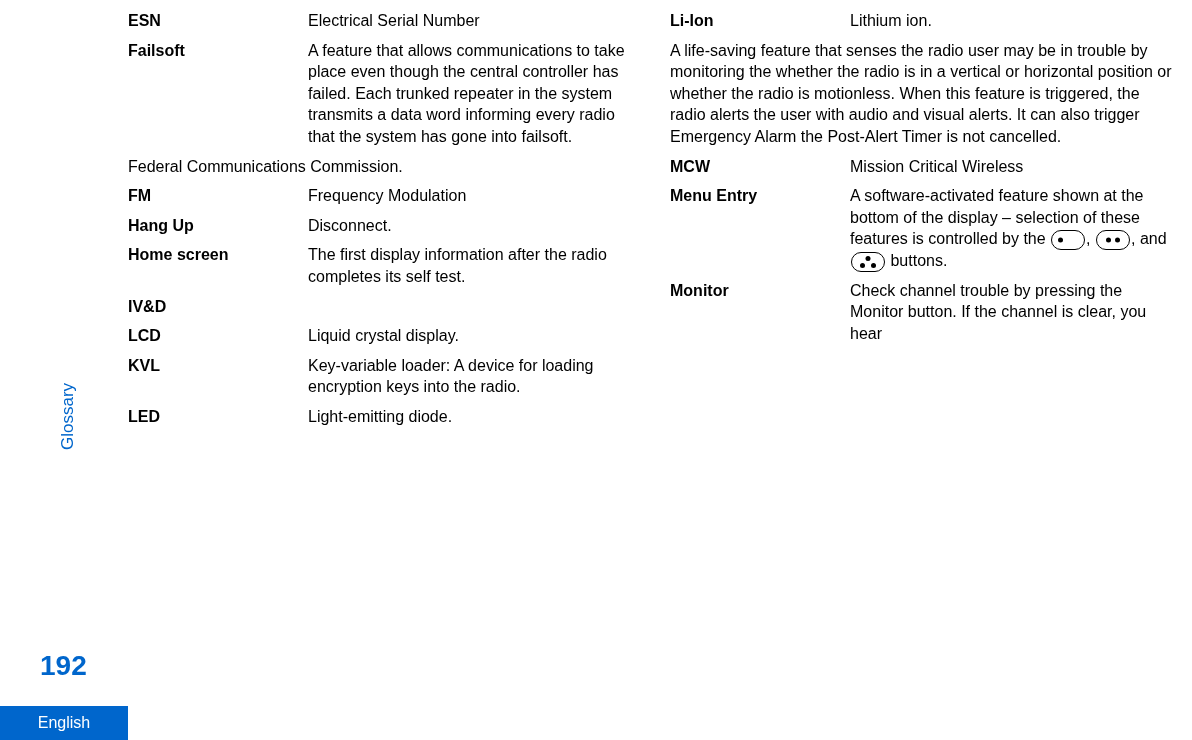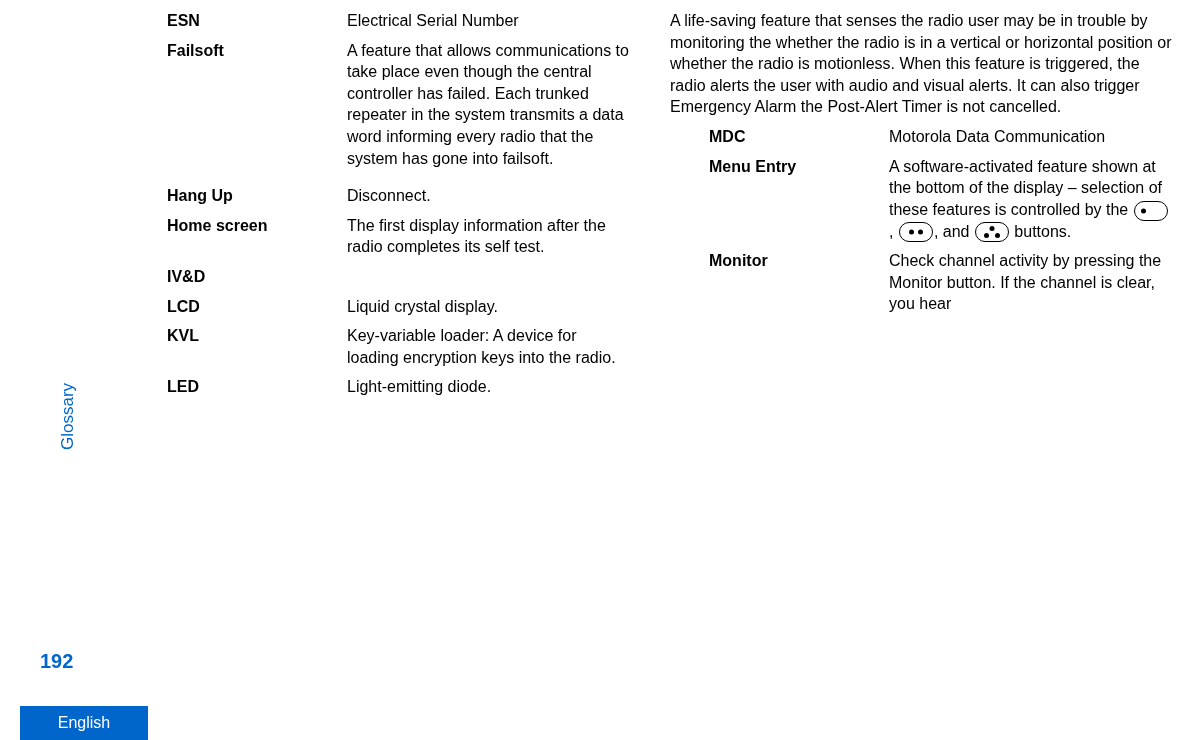--- a/index.html
+++ b/index.html
@@ -34,21 +34,21 @@
       transform: rotate(-90deg);
       transform-origin: left top;
       color: #0066cc;
       font-size: 17px;
     }
     .page-number {
       position: absolute;
       left: 40px;
       top: 640px;
       color: #0066cc;
-      font-size: 20px;
+      font-size: 28px;
       font-weight: bold;
     }
     .content {
       flex: 1;
       display: flex;
       gap: 40px;
       padding-right: 20px;
     }
     .col {
       flex: 1;
@@ -56,21 +56,20 @@
     .entry {
       display: flex;
       margin-bottom: 8px;
       line-height: 1.35;
     }
     .term {
       font-weight: bold;
       width: 180px;
       flex-shrink: 0;
       padding-right: 10px;
-      margin-left: 39px;
     }
     .def {
       flex: 1;
     }
     .icon-box {
       display: inline-block;
       width: 34px;
       height: 20px;
       border: 1.5px solid #000;
       border-radius: 10px;
@@ -124,21 +123,20 @@
     .footer {
       position: absolute;
       left: 0;
       bottom: 0;
       width: 128px;
       background: #0066cc;
       color: #fff;
       text-align: center;
       padding: 8px 0;
       font-size: 16px;
-      margin-left: 20px;
     }
   </style>
 </head>
 <body>
 
 <div class="page">
   <div class="sidebar">
     <div class="glossary-label">Glossary</div>
     <div class="page-number">192</div>
   </div>
@@ -147,20 +145,25 @@
     <div class="col">
       <div class="entry">
         <div class="term">ESN</div>
         <div class="def">Electrical Serial Number</div>
       </div>
       <div class="entry">
         <div class="term">Failsoft</div>
         <div class="def">A feature that allows communications to take place even though the central controller has failed. Each trunked repeater in the system transmits a data word informing every radio that the system has gone into failsoft.</div>
       </div>
       <div class="entry">
+        <div class="def">Federal Communications Commission.</div>
+      </div>
+      <div class="entry">
+        <div class="term">FM</div>
+        <div class="def">Frequency Modulation</div>
       </div>
       <div class="entry">
         <div class="term">Hang Up</div>
         <div class="def">Disconnect.</div>
       </div>
       <div class="entry">
         <div class="term">Home screen</div>
         <div class="def">The first display information after the radio completes its self test.</div>
       </div>
       <div class="entry">
@@ -175,35 +178,39 @@
         <div class="def">Key-variable loader: A device for loading encryption keys into the radio.</div>
       </div>
       <div class="entry">
         <div class="term">LED</div>
         <div class="def">Light-emitting diode.</div>
       </div>
     </div>
 
     <div class="col">
       <div class="entry">
+        <div class="term">Li-Ion</div>
+        <div class="def">Lithium ion.</div>
+      </div>
+      <div class="entry">
         <div class="def">A life-saving feature that senses the radio user may be in trouble by monitoring the whether the radio is in a vertical or horizontal position or whether the radio is motionless. When this feature is triggered, the radio alerts the user with audio and visual alerts. It can also trigger Emergency Alarm the Post-Alert Timer is not cancelled.</div>
       </div>
       <div class="entry">
-        <div class="term">MDC</div>
-        <div class="def">Motorola Data Communication</div>
+        <div class="term">MCW</div>
+        <div class="def">Mission Critical Wireless</div>
       </div>
       <div class="entry">
         <div class="term">Menu Entry</div>
         <div class="def">
           <span>A software-activated feature shown at the bottom of the display – selection of these features is controlled by the </span><span class="icon-box icon-dot"></span><span>, </span><span class="icon-box icon-twodot"></span><span>, and </span><span class="icon-box icon-threedot"><span class="d1"></span><span class="d2"></span><span class="d3"></span></span><span> buttons.</span>
         </div>
       </div>
       <div class="entry">
         <div class="term">Monitor</div>
-        <div class="def">Check channel activity by pressing the Monitor button. If the channel is clear, you hear</div>
+        <div class="def">Check channel trouble by pressing the Monitor button. If the channel is clear, you hear</div>
       </div>
     </div>
   </div>
 </div>
 
 <div class="footer">
   <span>English</span>
 </div>
 
 </body></html>

